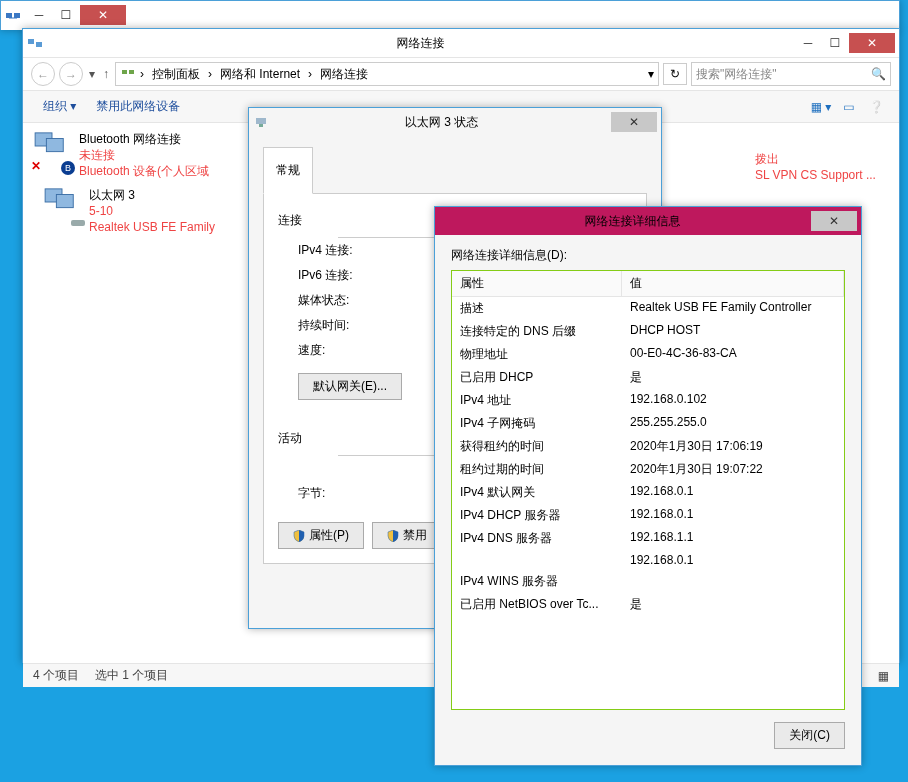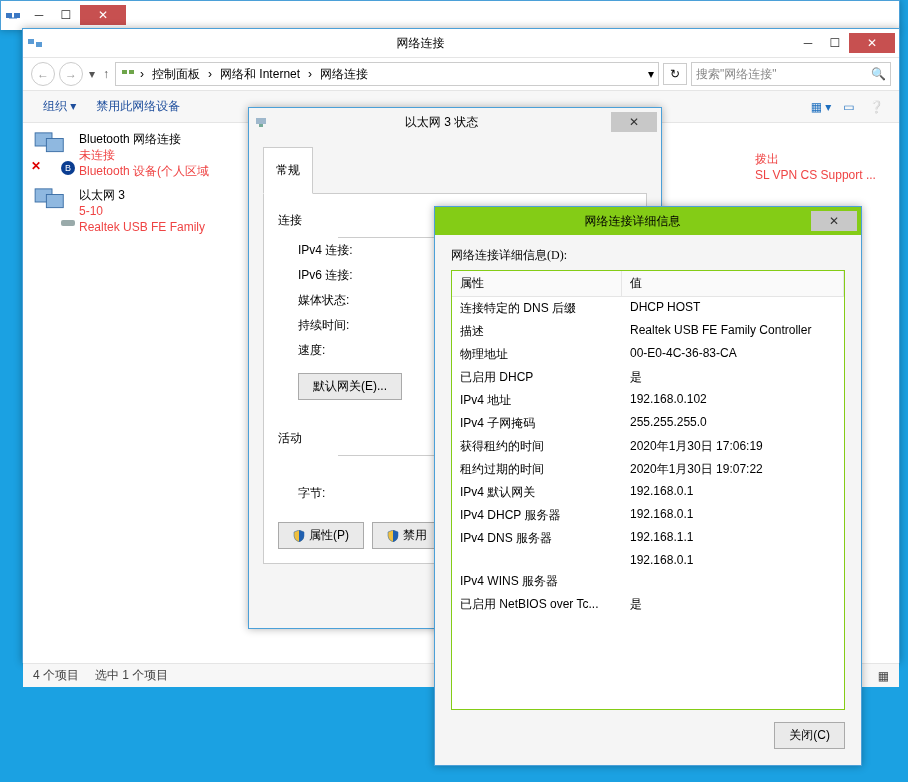--- a/index.html
+++ b/index.html
@@ -50,23 +50,23 @@
 .group-label { margin: 4px 0 8px 0; }
 .hr { border-top: 1px solid #ccc; margin-left: 60px; }
 .row { display: flex; padding: 4px 0 4px 20px; }
 .row .lbl { width: 120px; }
 .btns { display: flex; gap: 8px; margin-top: 16px; justify-content: flex-start; }
 .btn { background: #eaeaea; border: 1px solid #aaa; padding: 4px 14px; display: flex; align-items: center; gap: 4px; }
 .shield { width: 12px; height: 12px; }
 
 
 #win4 { left: 434px; top: 206px; width: 428px; height: 560px; background: #f5f5f5; }
-#win4 .titlebar { background: #84cc16; }
+#win4 .titlebar { background: #be185d; }
 #win4 .body { padding: 12px 16px; }
-.details-label { margin-bottom: 6px; font-family: Liberation Serif, serif; }
+.details-label { margin-bottom: 6px; }
 .details-table { border: 1px solid #84cc16; background: #fff; height: 440px; overflow: hidden; }
 .details-table .hdr { display: flex; border-bottom: 1px solid #e5e5e5; background: #fafafa; }
 .details-table .hdr > div { padding: 4px 8px; border-right: 1px solid #e5e5e5; }
 .details-table .hdr .c1 { width: 170px; }
 .details-table .hdr .c2 { flex: 1; }
 .details-table .drow { display: flex; }
 .details-table .drow > div { padding: 3px 8px; white-space: nowrap; overflow: hidden; text-overflow: ellipsis; }
 .details-table .drow .c1 { width: 170px; }
 .details-table .drow .c2 { flex: 1; }
 #win4 .footer { display: flex; justify-content: flex-end; margin-top: 12px; }
@@ -162,21 +162,21 @@
       </div>
     </div>
 
     <div class="conn-item" style="right:4px; top:28px; width:140px">
       <div class="lines">
         <span class="l2">拨出</span>
         <span class="l3">SL VPN CS Support ...</span>
       </div>
     </div>
 
-    <div class="conn-item" style="left:10px; top:64px">
+    <div class="conn-item" style="left:20px; top:64px">
       <div class="ico">
         <svg class="comp-icon" viewBox="0 0 40 32">
             <rect x="2" y="2" width="18" height="14" fill="#8fb8e0" stroke="#3b6ea5"></rect>
             <rect x="14" y="8" width="18" height="14" fill="#8fb8e0" stroke="#3b6ea5"></rect>
           </svg>
         <span style="position:absolute;right:-2px;bottom:-4px;">
           <svg width="14" height="10">
               <rect width="14" height="6" y="2" fill="#9aa" rx="2"></rect>
             </svg>
         </span>
@@ -274,28 +274,28 @@
   </div>
   <div class="body">
     <div class="details-label">网络连接详细信息(D):</div>
     <div class="details-table">
       <div class="hdr">
         <div class="c1">属性</div>
         <div class="c2">值</div>
       </div>
       <div id="details-rows">
           <div class="drow">
+            <div class="c1">描述</div>
+            <div class="c2">Realtek USB FE Family Controller</div>
+          </div>
+          <div class="drow">
             <div class="c1">连接特定的 DNS 后缀</div>
             <div class="c2">DHCP HOST</div>
           </div>
           <div class="drow">
-            <div class="c1">描述</div>
-            <div class="c2">Realtek USB FE Family Controller</div>
-          </div>
-          <div class="drow">
             <div class="c1">物理地址</div>
             <div class="c2">00-E0-4C-36-83-CA</div>
           </div>
           <div class="drow">
             <div class="c1">已启用 DHCP</div>
             <div class="c2">是</div>
           </div>
           <div class="drow">
             <div class="c1">IPv4 地址</div>
             <div class="c2">192.168.0.102</div>

